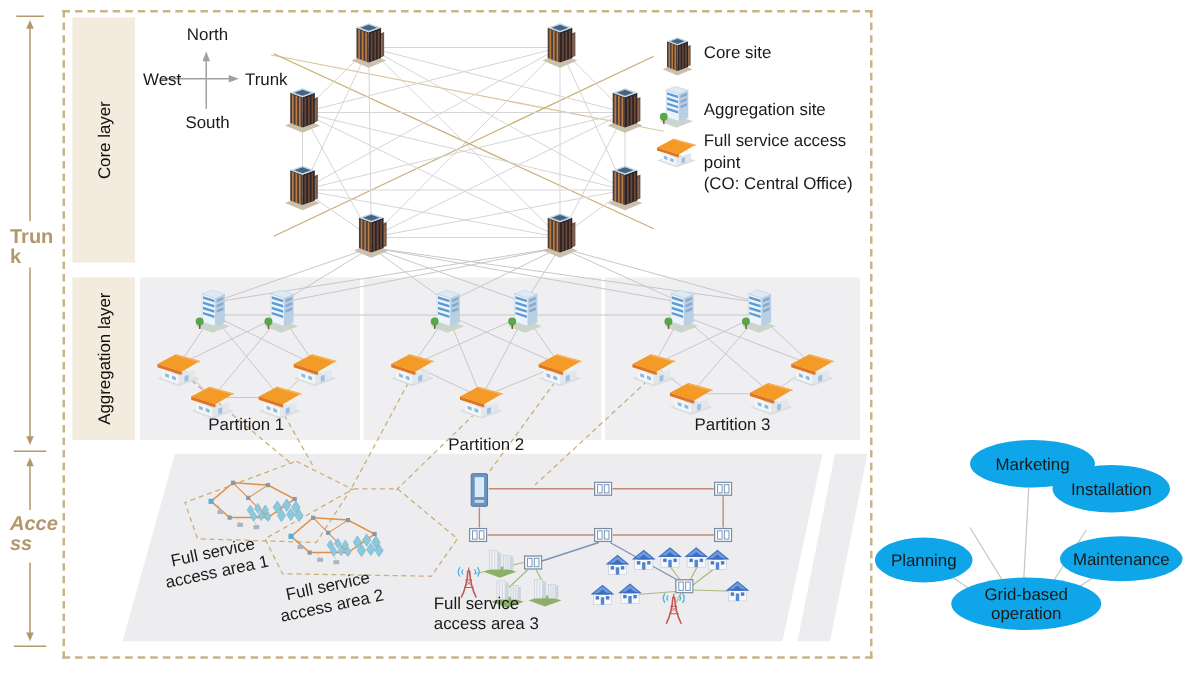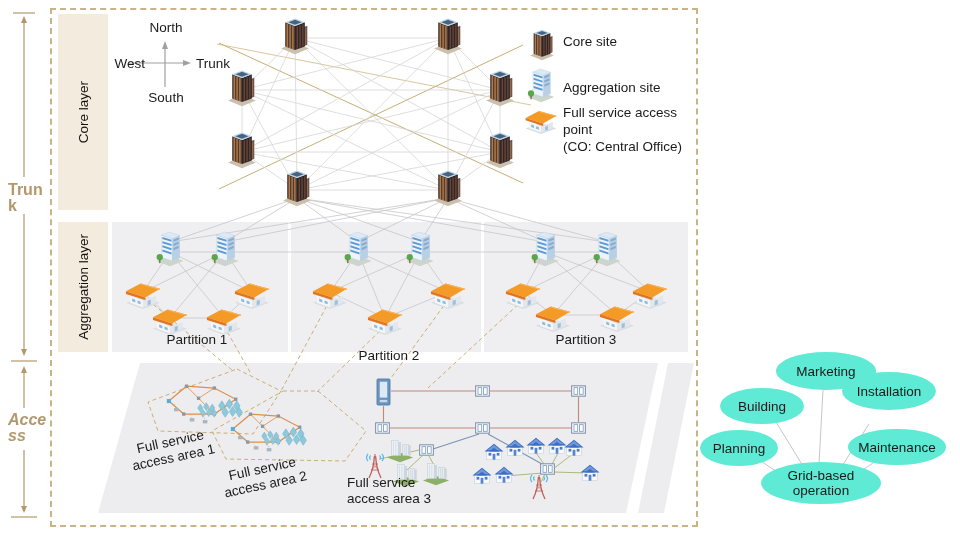--- a/index.html
+++ b/index.html
@@ -8,21 +8,21 @@
   .dashed-frame{position:absolute;left:50px;top:8px;width:644px;height:515px;
                 border:2px dashed #c9b387;}
   svg.overlay{position:absolute;left:0;top:0;}
   .layer-box{position:absolute;left:58px;width:50px;background:#f3ebdd;
              display:flex;align-items:center;justify-content:center;}
   .vtext{writing-mode:vertical-rl;transform:rotate(180deg);font-size:13.5px;color:#111;}
   .lbl{position:absolute;font-size:13.5px;line-height:16px;}
   .center{text-align:center;}
   .tan{color:#b3986c;font-weight:bold;word-break:break-all;font-size:16px;line-height:16px;}
   .rot{transform:rotate(-12deg);}
-  .bubble{position:absolute;background:#5eead4;border-radius:50%;
+  .bubble{position:absolute;background:#0ea5e9;border-radius:50%;
           display:flex;align-items:center;justify-content:center;text-align:center;
           font-size:13.5px;line-height:15px;padding:2px;box-sizing:border-box;}
   .legend-note{display:block;}
 </style>
 </head>
 <body>
 
 <div class="stage">
 
   <div class="dashed-frame"></div>
@@ -396,19 +396,18 @@
   <div class="lbl" style="left:318px;top:475px;width:100px;margin-left:29px;">Full service access area 3</div>
 
   <div class="lbl" style="left:563px;top:34px;width:130px;">Core site</div>
   <div class="lbl" style="left:563px;top:80px;width:130px;">Aggregation site</div>
   <div class="lbl" style="left:563px;top:104px;width:132px;line-height:17px;">
     <span>Full service access point</span>
     <span class="legend-note">(CO: Central Office)</span>
   </div>
 
   <div class="bubble" style="left:776px;top:352px;width:100px;height:38px;">Marketing</div>
-  <div class="bubble" style="left:720px;top:388px;width:84px;height:36px;">Building</div>
   <div class="bubble" style="left:842px;top:372px;width:94px;height:38px;">Installation</div>
   <div class="bubble" style="left:700px;top:430px;width:78px;height:36px;">Planning</div>
   <div class="bubble" style="left:848px;top:429px;width:98px;height:36px;">Maintenance</div>
   <div class="bubble" style="left:761px;top:462px;width:120px;height:42px;">Grid-based operation</div>
 
 </div>
 
 </body></html>

